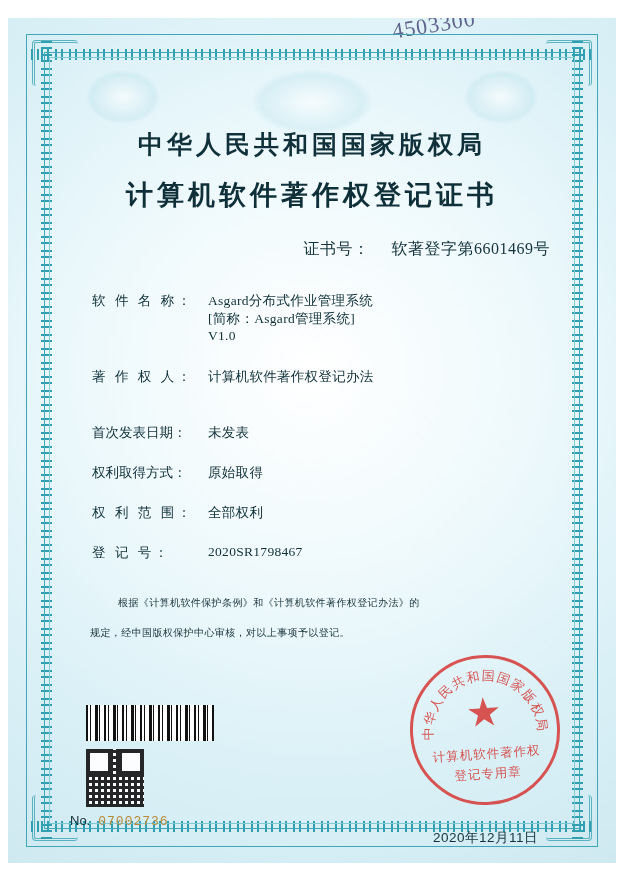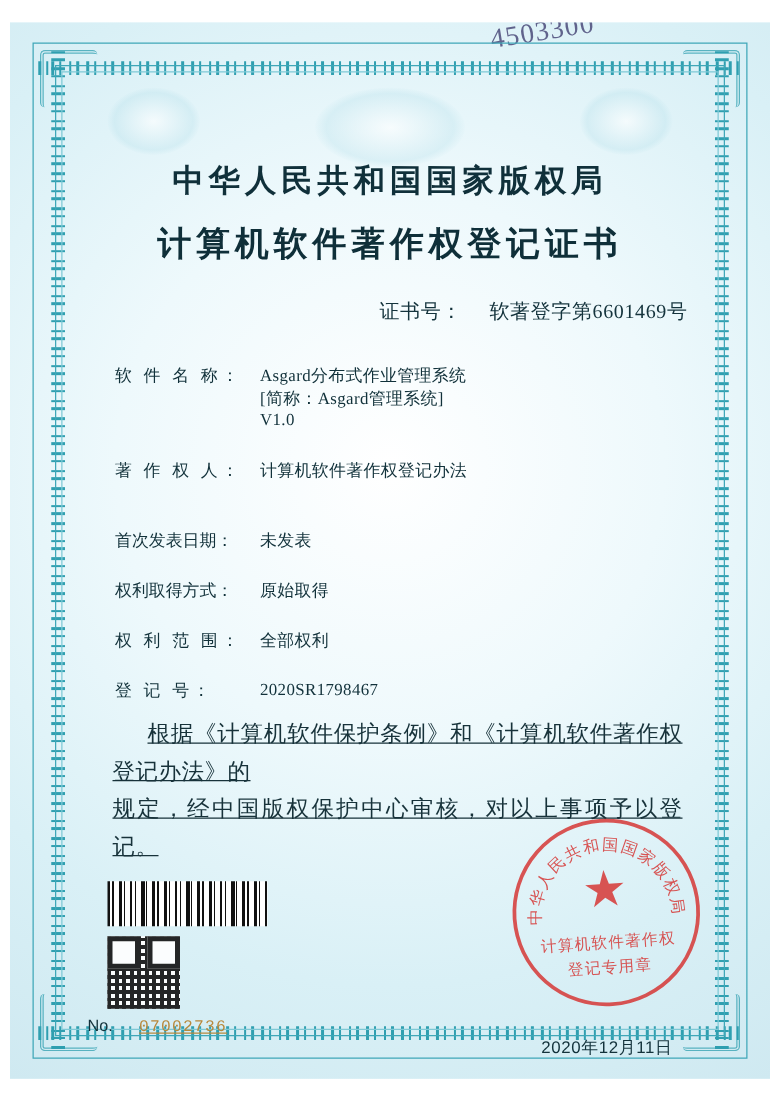--- a/index.html
+++ b/index.html
@@ -160,28 +160,27 @@
   }
   .f-value .line2,
   .f-value .line3 { display: block; }
 
   .gap-a { height: 18px; }
   .gap-b { height: 16px; }
 
   .field-row.spaced { margin-bottom: 22px; }
 
   .paragraph {
-    margin-top: 10px;
+    margin-top: 26px;
     padding-left: 30px;
     padding-right: 18px;
-    font-size: 18px;
+    font-size: 10px;
     line-height: 30px;
     text-align: justify;
     letter-spacing: .4px;
-    text-decoration: underline;
   }
   .paragraph .indent { text-indent: 28px; display: block; }
 
   
   .barcode {
     position: absolute;
     left: 78px; bottom: 122px;
     width: 128px; height: 36px;
     background: repeating-linear-gradient(90deg,
       #111 0 2px, #fff 2px 4px, #111 4px 5px, #fff 5px 9px,
@@ -258,22 +257,21 @@
   .bottom-no {
     position: absolute;
     left: 62px; bottom: 34px;
     font-size: 13px;
     color: #13323b;
   }
   .bottom-no .num {
     font-family: "Liberation Mono", monospace;
     color: #b8893c;
     letter-spacing: 1px;
-    margin-left: 21px;
-    text-decoration: underline;
+    margin-left: 8px;
   }
   .bottom-date {
     position: absolute;
     right: 78px; bottom: 16px;
     font-size: 13.5px;
     color: #13323b;
     letter-spacing: .5px;
   }
 </style>
 </head>

